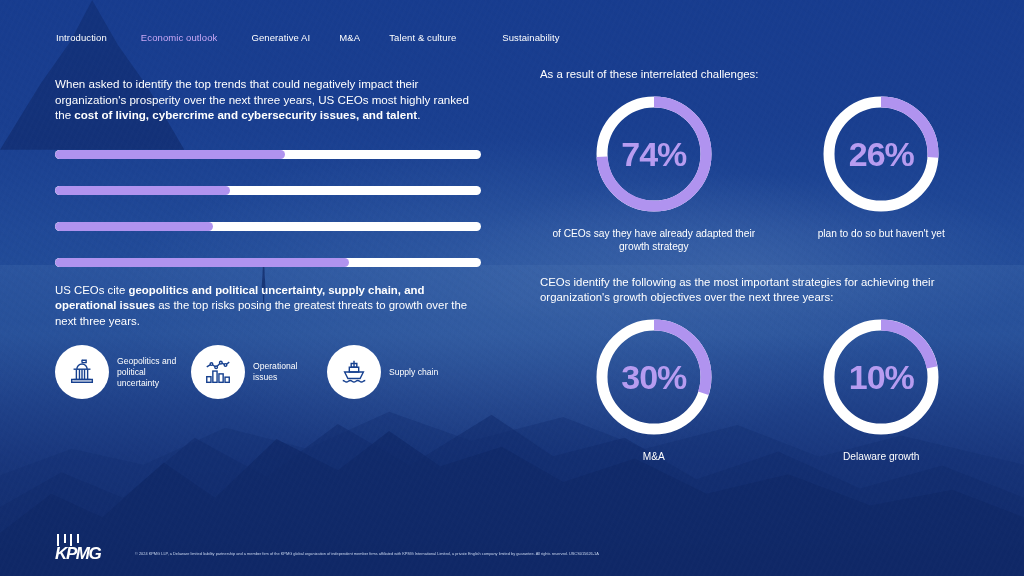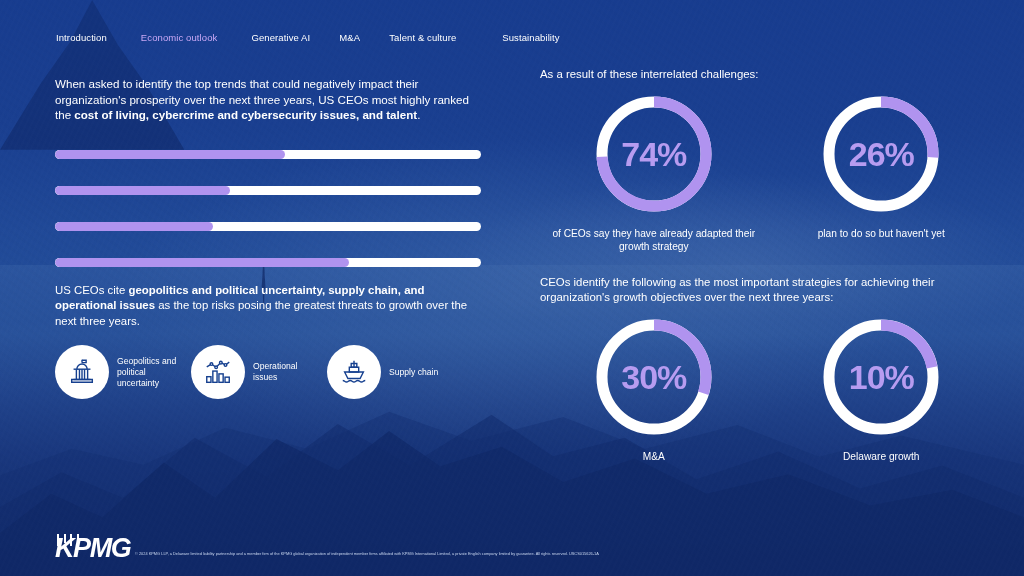--- a/index.html
+++ b/index.html
@@ -113,21 +113,21 @@
     position: absolute; inset: 0; display: flex; align-items: center; justify-content: center;
     font-size: 34px; font-weight: bold; color: #b79cf0; letter-spacing: -1px;
   }
   .donut-cap { margin-top: 9px; font-size: 10.2px; line-height: 13px; color: #fff; }
 
   
   .footer { position: absolute; left: 55px; bottom: 14px; right: 20px; display: flex; align-items: flex-end; gap: 14px; }
   .kpmg-logo { position: relative; width: 66px; height: 28px; flex: 0 0 auto; }
   .kpmg-word {
     font-family: "Liberation Sans", sans-serif;
-    font-weight: bold; font-style: italic; font-size: 27px; color: #fff;
+    font-weight: bold; font-style: italic; font-size: 17px; color: #fff;
     letter-spacing: -1.4px; line-height: 1; position: absolute; bottom: 0; left: 0;
   }
   .kpmg-bars { position: absolute; top: 0; left: 2px; display: flex; gap: 4.4px; }
   .kpmg-bars i { display: block; width: 2.2px; height: 12px; background: #fff; }
   .kpmg-bars i:nth-child(2) { height: 9px; }
   .kpmg-bars i:nth-child(3) { height: 12px; }
   .kpmg-bars i:nth-child(4) { height: 9px; }
   .disclaimer { font-size: 3.9px; line-height: 6px; color: #c8d6ef; padding-bottom: 5px; }
 </style>
 </head>

